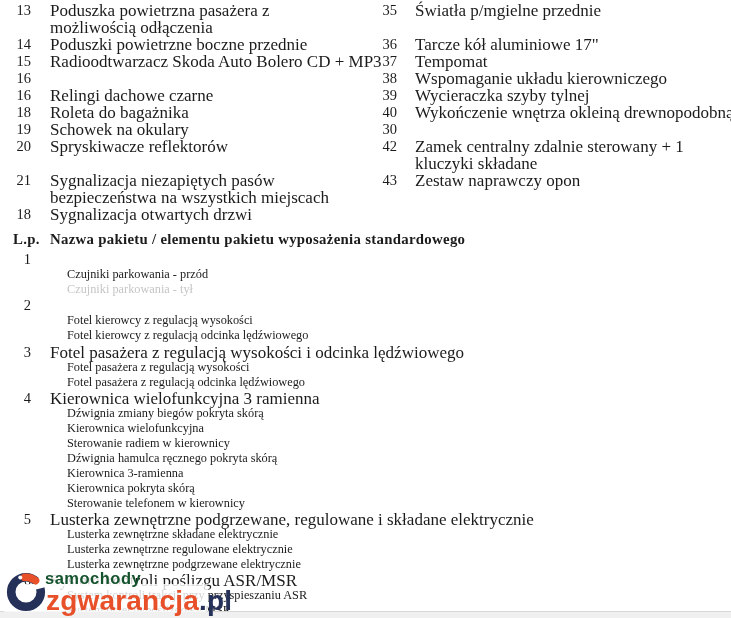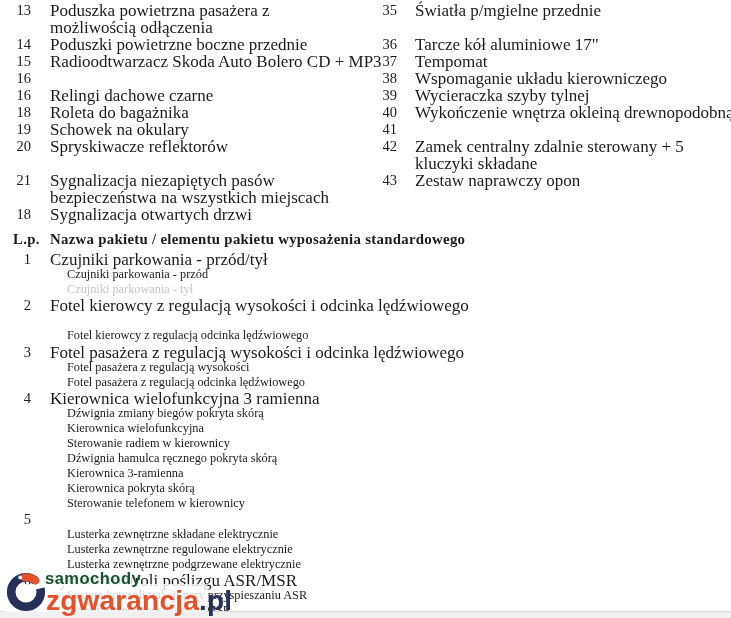--- a/index.html
+++ b/index.html
@@ -82,54 +82,54 @@
   <div class="row-num" style="left:373px;top:36px">36</div>
   <div class="row-text" style="left:415px;top:36px">Tarcze kół aluminiowe 17"</div>
   <div class="row-num" style="left:373px;top:53px">37</div>
   <div class="row-text" style="left:415px;top:53px">Tempomat</div>
   <div class="row-num" style="left:373px;top:70px">38</div>
   <div class="row-text" style="left:415px;top:70px">Wspomaganie układu kierowniczego</div>
   <div class="row-num" style="left:373px;top:87px">39</div>
   <div class="row-text" style="left:415px;top:87px">Wycieraczka szyby tylnej</div>
   <div class="row-num" style="left:373px;top:104px">40</div>
   <div class="row-text" style="left:415px;top:104px">Wykończenie wnętrza  okleiną drewnopodobną</div>
-  <div class="row-num" style="left:373px;top:121px">41</div>
+  <div class="row-num" style="left:373px;top:121px">30</div>
   <div class="row-num" style="left:373px;top:138px">42</div>
-  <div class="row-text wrap" style="left:415px;top:138px;width:306px">Zamek centralny zdalnie sterowany + 5 kluczyki składane</div>
+  <div class="row-text wrap" style="left:415px;top:138px;width:306px">Zamek centralny zdalnie sterowany + 1 kluczyki składane</div>
   <div class="row-num" style="left:373px;top:172px">43</div>
   <div class="row-text" style="left:415px;top:172px">Zestaw naprawczy opon</div>
 
   <div class="row-text hdr" style="left:13px;top:231px">L.p.</div>
   <div class="row-text hdr" style="left:50px;top:231px">Nazwa pakietu / elementu pakietu wyposażenia standardowego</div>
 
   <div class="row-num" style="left:7px;top:251px">1</div>
-  <div class="row-text" style="left:50px;top:251px">Czujniki parkowania - przód/tył</div>
   <div class="sub-text" style="top:267px">Czujniki parkowania - przód</div>
   <div class="sub-text muted" style="top:282px">Czujniki parkowania - tył</div>
 
   <div class="row-num" style="left:7px;top:297px">2</div>
-  <div class="row-text" style="left:50px;top:297px">Fotel kierowcy z regulacją wysokości i odcinka lędźwiowego</div>
+  <div class="sub-text" style="top:313px">Fotel kierowcy z regulacją wysokości</div>
   <div class="sub-text" style="top:328px">Fotel kierowcy z regulacją odcinka lędźwiowego</div>
 
   <div class="row-num" style="left:7px;top:344px">3</div>
   <div class="row-text" style="left:50px;top:344px">Fotel pasażera z regulacją wysokości i odcinka lędźwiowego</div>
   <div class="sub-text" style="top:360px">Fotel pasażera z regulacją wysokości</div>
   <div class="sub-text" style="top:375px">Fotel pasażera z regulacją odcinka lędźwiowego</div>
 
   <div class="row-num" style="left:7px;top:390px">4</div>
   <div class="row-text" style="left:50px;top:390px">Kierownica wielofunkcyjna 3 ramienna</div>
   <div class="sub-text" style="top:421px">Kierownica wielofunkcyjna</div>
   <div class="sub-text" style="top:406px">Dźwignia zmiany biegów pokryta skórą</div>
   <div class="sub-text" style="top:436px">Sterowanie radiem w kierownicy</div>
   <div class="sub-text" style="top:451px">Dźwignia hamulca ręcznego pokryta skórą</div>
   <div class="sub-text" style="top:466px">Kierownica 3-ramienna</div>
   <div class="sub-text" style="top:481px">Kierownica pokryta skórą</div>
   <div class="sub-text" style="top:496px">Sterowanie telefonem w kierownicy</div>
 
   <div class="row-num" style="left:7px;top:511px">5</div>
+  <div class="row-text" style="left:50px;top:511px">Lusterka zewnętrzne podgrzewane, regulowane i składane elektrycznie</div>
   <div class="sub-text" style="top:527px">Lusterka zewnętrzne składane elektrycznie</div>
   <div class="sub-text" style="top:557px">Lusterka zewnętrzne podgrzewane elektrycznie</div>
   <div class="sub-text" style="top:542px">Lusterka zewnętrzne regulowane elektrycznie</div>
 
   <div class="row-num" style="left:7px;top:572px">6</div>
   <div class="row-text" style="left:50px;top:572px">System kontroli poślizgu ASR/MSR</div>
   <div class="sub-text" style="top:588px">System kontroli trakcji przy przyspieszaniu ASR</div>
   <div class="sub-text" style="top:603px">System przeciwpoślizgowy MSR</div>
 
   <div class="bottom-strip"></div>

